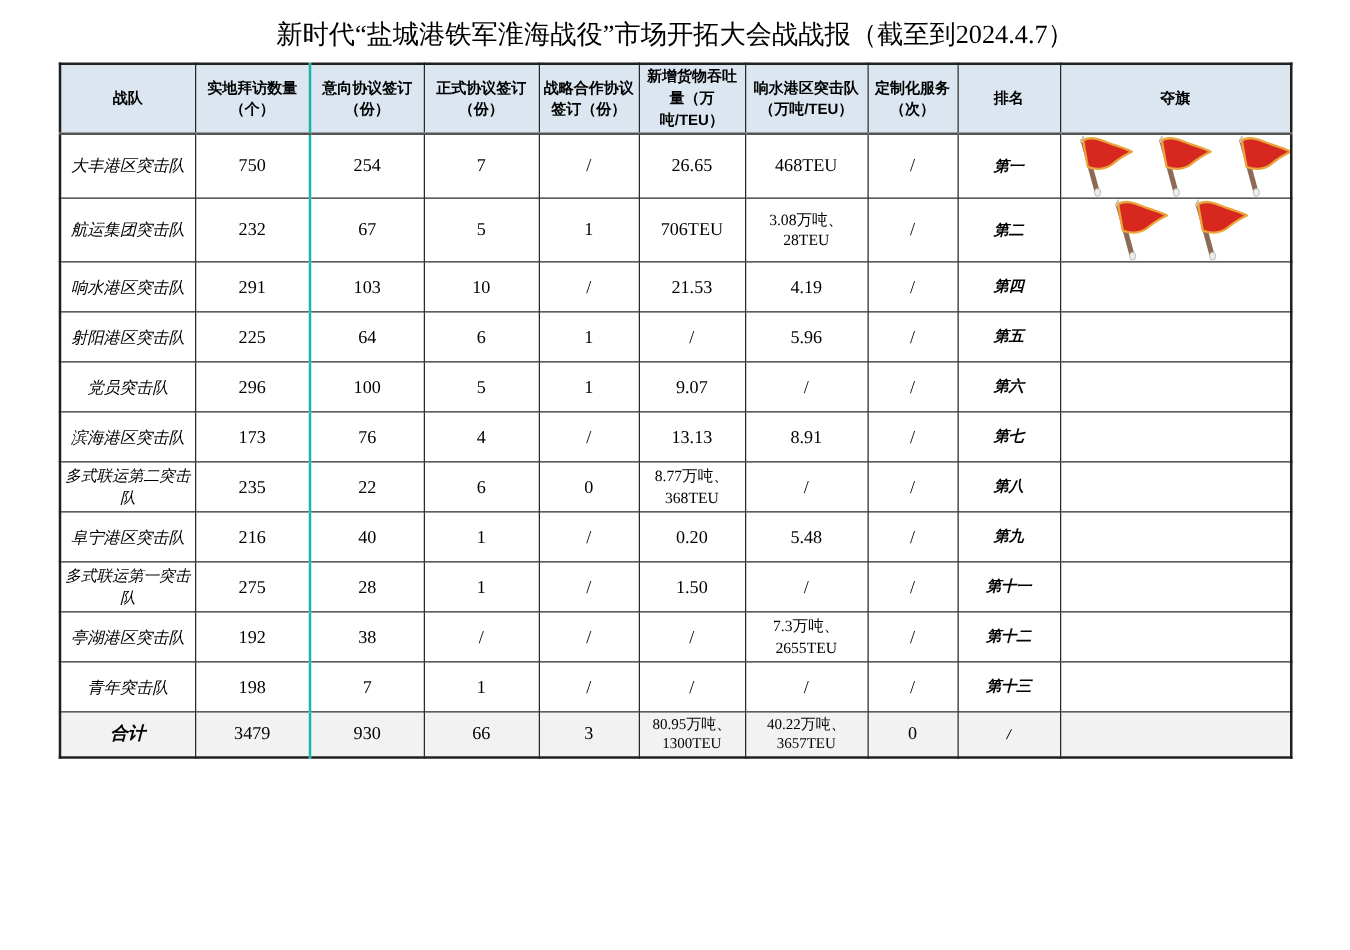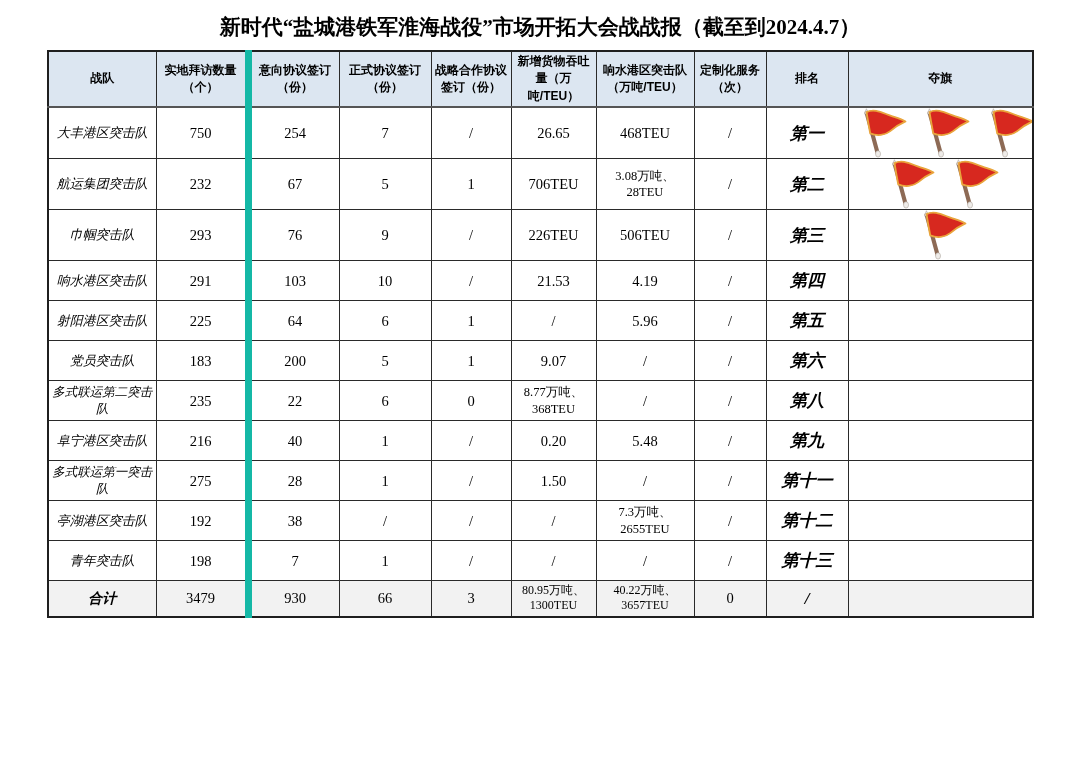--- a/index.html
+++ b/index.html
@@ -10,21 +10,21 @@
     overflow: hidden;
     font-family: "Liberation Serif", serif;
     color: #000;
   }
   .page { position: relative; width: 1080px; height: 760px; }
 
   .title {
     margin: 13px 0 9px 0;
     text-align: center;
     font-size: 21px;
-    font-weight: 700;
+    font-weight: 400;
     font-family: "Liberation Serif", serif;
   }
 
   table.report-table {
     border-collapse: collapse;
     table-layout: fixed;
     margin-left: 47px;
     width: 985px;
     border: 2px solid var(--border-dark, #1f1f1f);
   }
@@ -44,24 +44,24 @@
     padding: 1px 2px;
     border-bottom: 2px solid #555;
   }
   td {
     height: 40px;
     padding: 1px 2px;
     font-size: 14.5px;
     line-height: 1.25;
   }
   td.team { font-size: 13px; font-style: italic; text-align: center; }
-  td.rank { font-size: 17px; font-weight: 700; font-style: italic; }
+  td.rank { font-size: 12px; font-weight: 700; font-style: italic; }
   td.small { font-size: 12.5px; line-height: 1.3; }
   
-  th:nth-child(3), td:nth-child(3) { border-left: 7px solid #14b8a6; }
+  th:nth-child(3), td:nth-child(3) { border-left: 2px solid #14b8a6; }
 
   tr.total td { background: var(--total-row-bg, #f2f2f2); height: 36px; }
   tr.total td.team { font-weight: 700; font-style: italic; font-size: 14px; }
   tr.total td.small { font-size: 12px; margin-left: 36px; }
 
   td.flags-cell { padding: 0 1px; white-space: nowrap; }
   .flag-wrap { display: inline-block; margin: 0 1px; vertical-align: middle; line-height: 0; }
   .pennant {
     fill: var(--flag-red, #d7281f);
     stroke: var(--flag-gold, #e9a43c);
@@ -166,41 +166,20 @@
     <svg width="58" height="50" viewBox="0 0 60 54" aria-hidden="true">
       <path d="M15.5 5 L27.5 49" stroke="#8d6a55" stroke-width="4.4" stroke-linecap="round" fill="none"></path>
       <path d="M13.2 6.5 L15.3 0.8 L17.8 6 Z" fill="#efece9" stroke="#b5aea6" stroke-width="0.7"></path>
       <ellipse cx="27.9" cy="49.6" rx="2.7" ry="3.4" fill="#efece9" stroke="#b5aea6" stroke-width="0.7"></ellipse>
       <path class="pennant" d="M15.5 4.5 C 24 0, 33 5.5, 42 8.5 C 48 10.5, 53.5 12, 57.5 14.5 C 50 18, 45 21.5, 41 25 C 35.5 29.5, 27 30.5, 19.5 27.5 C 18 19.5, 16.5 12, 15.5 4.5 Z"></path>
     </svg>
   </span>
 </td>
         </tr>
         <tr>
-          <td class="team">巾帼突击队</td>
-          <td class="num">293</td>
-          <td class="num">76</td>
-          <td class="num">9</td>
-          <td class="num">/</td>
-          <td class="num">226TEU</td>
-          <td class="num">506TEU</td>
-          <td class="num">/</td>
-          <td class="rank">第三</td>
-          <td class="flags-cell">
-  <span class="flag-wrap">
-    <svg width="58" height="50" viewBox="0 0 60 54" aria-hidden="true">
-      <path d="M15.5 5 L27.5 49" stroke="#8d6a55" stroke-width="4.4" stroke-linecap="round" fill="none"></path>
-      <path d="M13.2 6.5 L15.3 0.8 L17.8 6 Z" fill="#efece9" stroke="#b5aea6" stroke-width="0.7"></path>
-      <ellipse cx="27.9" cy="49.6" rx="2.7" ry="3.4" fill="#efece9" stroke="#b5aea6" stroke-width="0.7"></ellipse>
-      <path class="pennant" d="M15.5 4.5 C 24 0, 33 5.5, 42 8.5 C 48 10.5, 53.5 12, 57.5 14.5 C 50 18, 45 21.5, 41 25 C 35.5 29.5, 27 30.5, 19.5 27.5 C 18 19.5, 16.5 12, 15.5 4.5 Z"></path>
-    </svg>
-  </span>
-</td>
-        </tr>
-        <tr>
           <td class="team">响水港区突击队</td>
           <td class="num">291</td>
           <td class="num">103</td>
           <td class="num">10</td>
           <td class="num">/</td>
           <td class="num">21.53</td>
           <td class="num">4.19</td>
           <td class="num">/</td>
           <td class="rank">第四</td>
           <td class="flags-cell"></td>
@@ -212,28 +191,40 @@
           <td class="num">6</td>
           <td class="num">1</td>
           <td class="num">/</td>
           <td class="num">5.96</td>
           <td class="num">/</td>
           <td class="rank">第五</td>
           <td class="flags-cell"></td>
         </tr>
         <tr>
           <td class="team">党员突击队</td>
-          <td class="num">183</td>
-          <td class="num">200</td>
+          <td class="num">296</td>
+          <td class="num">100</td>
           <td class="num">5</td>
           <td class="num">1</td>
           <td class="num">9.07</td>
           <td class="num">/</td>
           <td class="num">/</td>
           <td class="rank">第六</td>
+          <td class="flags-cell"></td>
+        </tr>
+        <tr>
+          <td class="team">滨海港区突击队</td>
+          <td class="num">173</td>
+          <td class="num">76</td>
+          <td class="num">4</td>
+          <td class="num">/</td>
+          <td class="num">13.13</td>
+          <td class="num">8.91</td>
+          <td class="num">/</td>
+          <td class="rank">第七</td>
           <td class="flags-cell"></td>
         </tr>
         <tr>
           <td class="team small">多式联运第二突击队</td>
           <td class="num">235</td>
           <td class="num">22</td>
           <td class="num">6</td>
           <td class="num">0</td>
           <td class="num small">8.77万吨、368TEU</td>
           <td class="num">/</td>

